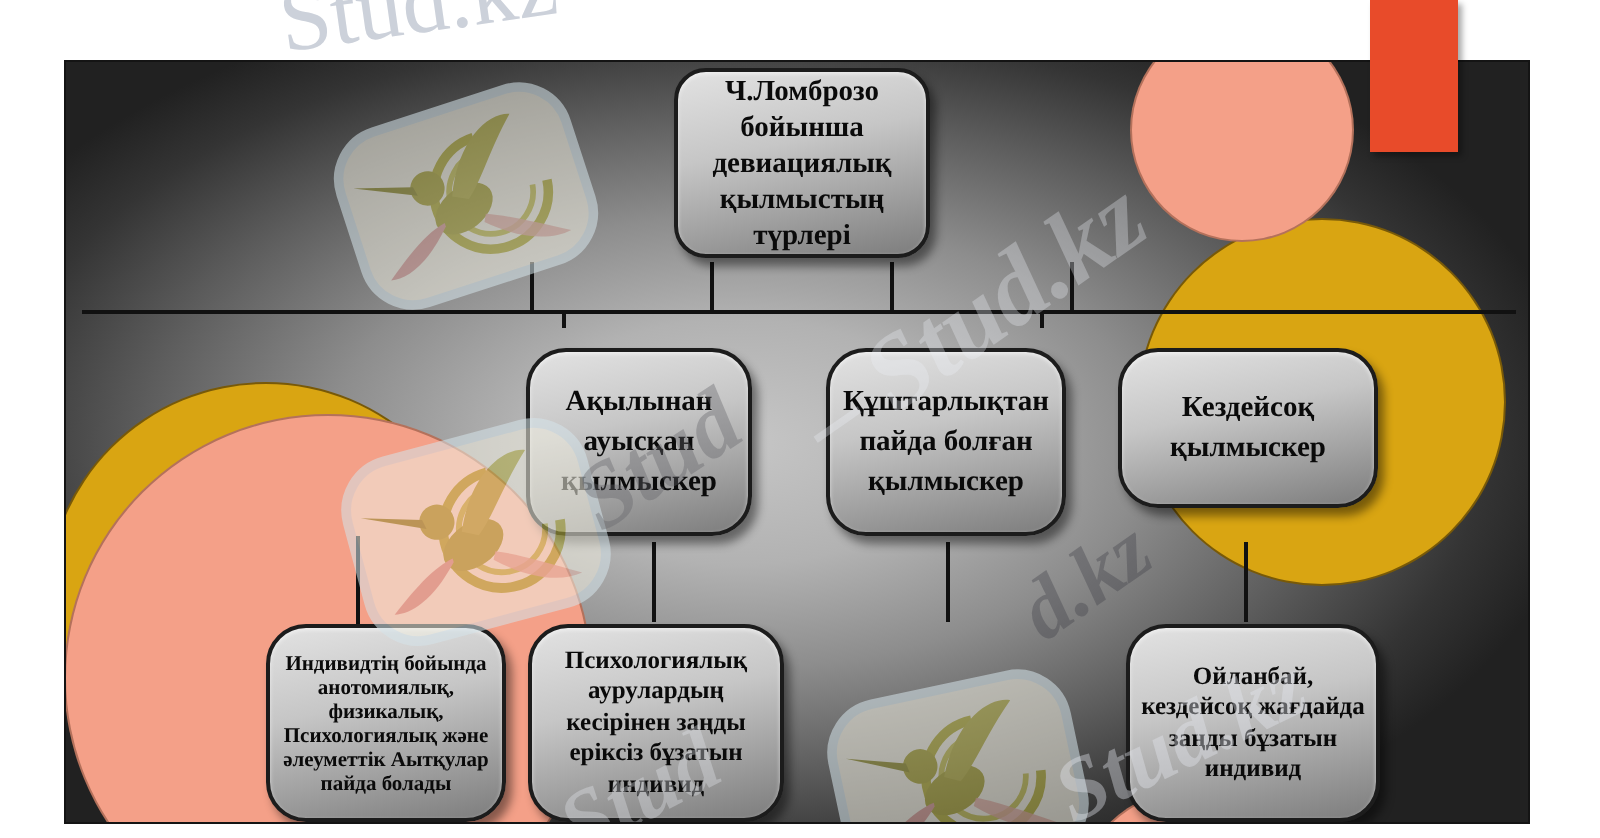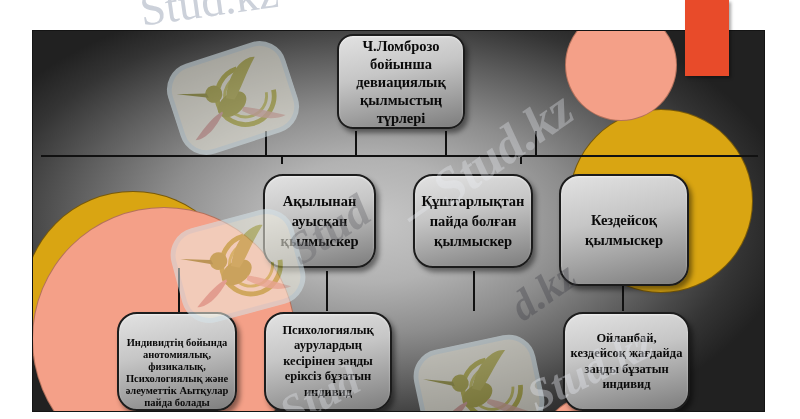--- a/index.html
+++ b/index.html
@@ -64,25 +64,25 @@
     <div class="node lvl1" style="left:304px;top:3px;width:128px;height:95px;border-radius:16px;">
       <div class="txt">Ч.Ломброзо бойынша девиациялық қылмыстың түрлері</div>
     </div>
 
     <div class="node lvl2" style="left:230px;top:143px;width:113px;height:94px;">
       <div class="txt">Ақылынан ауысқан қылмыскер</div>
     </div>
     <div class="node lvl2" style="left:380px;top:143px;width:120px;height:94px;">
       <div class="txt">Құштарлықтан пайда болған қылмыскер</div>
     </div>
-    <div class="node lvl2" style="left:526px;top:143px;width:130px;height:112px;">
+    <div class="node lvl2" style="left:526px;top:143px;width:130px;height:80px;">
       <div class="txt">Кездейсоқ қылмыскер</div>
     </div>
 
-    <div class="node lvl3 small" style="left:84px;top:281px;width:120px;height:99px;align-items:flex-end;">
+    <div class="node lvl3 small" style="left:100px;top:281px;width:120px;height:99px;align-items:center;">
       <div class="txt" style="padding-top:3px;">Индивидтің бойында анотомиялық, физикалық, Психологиялық және әлеуметтік Аытқулар пайда болады</div>
     </div>
     <div class="node lvl3" style="left:231px;top:281px;width:128px;height:99px;align-items:center;">
       <div class="txt">Психологиялық аурулардың кесірінен заңды еріксіз бұзатын индивид</div>
     </div>
     <div class="node lvl3" style="left:530px;top:281px;width:127px;height:99px;">
       <div class="txt">Ойланбай, кездейсоқ жағдайда заңды бұзатын индивид</div>
     </div>
 
     <div class="logo" style="left:138px;top:19px;width:124px;height:96px;transform:rotate(-18deg);">

